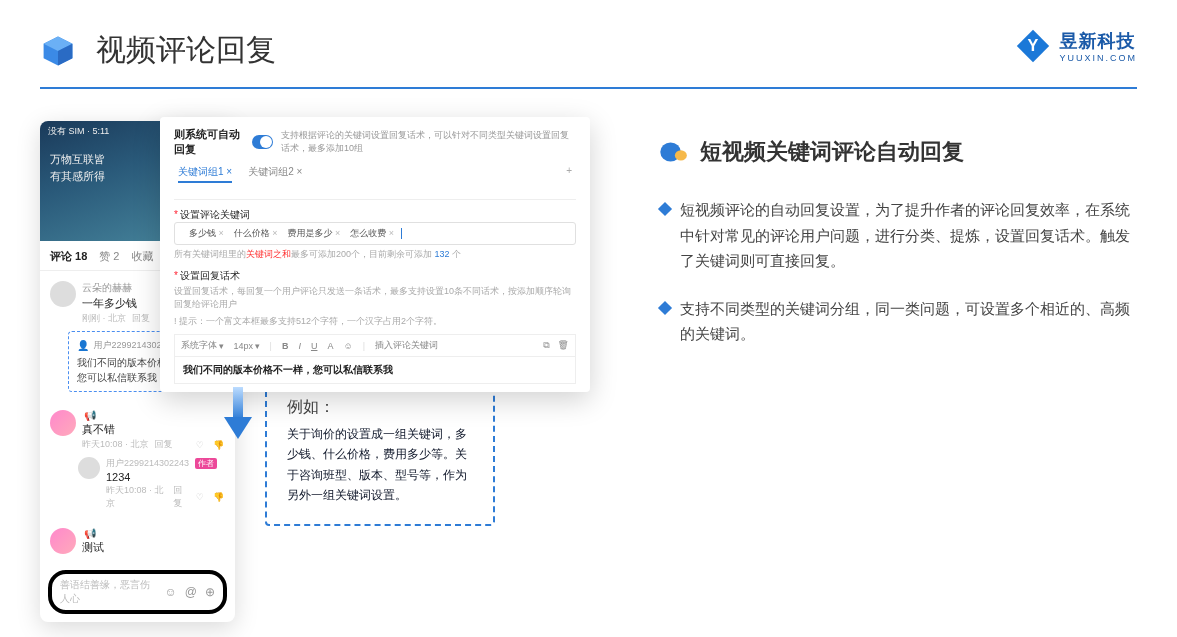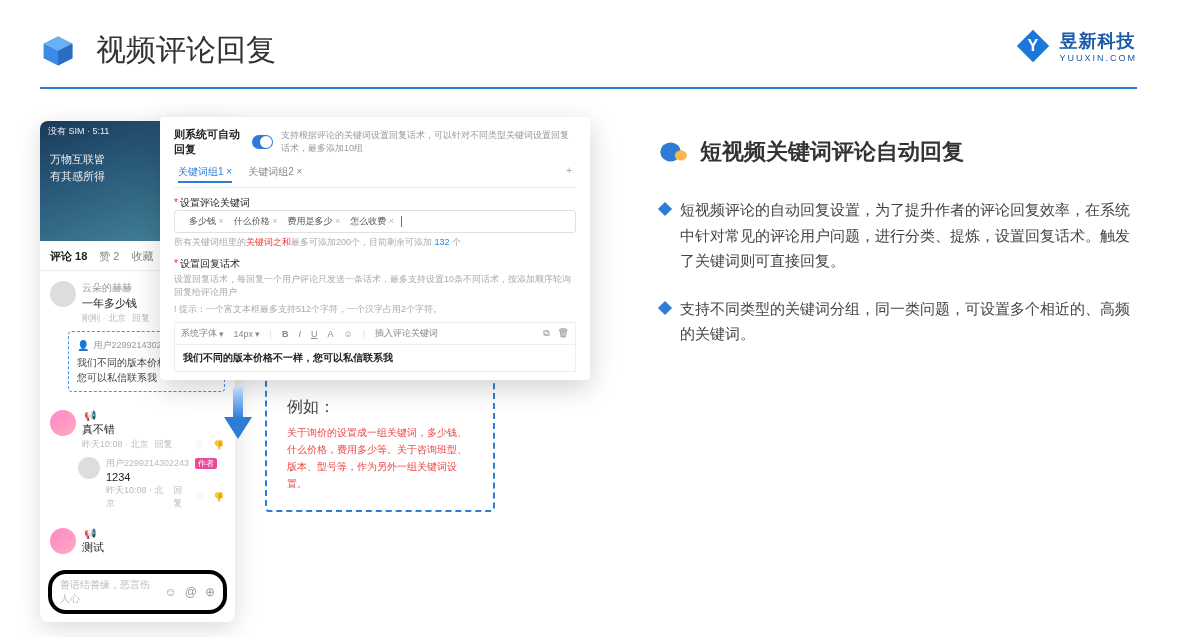--- a/index.html
+++ b/index.html
@@ -48,21 +48,21 @@
 .input-bar .ph { flex: 1; font-size: 10px; color: #bbb; }
 .input-bar .ic { color: #999; font-size: 12px; }
 
 
 .settings { position: absolute; top: 0; left: 120px; width: 430px; background: #fff; border-radius: 4px; box-shadow: 0 8px 28px rgba(0,0,0,.18); padding: 10px 14px 8px; z-index: 2; font-size: 10px; color: #666; }
 .set-top { display: flex; align-items: center; gap: 8px; margin-bottom: 8px; }
 .set-top .lbl { color: #222; font-weight: 600; font-size: 11px; }
 .switch { width: 26px; height: 14px; border-radius: 7px; background: #2e7cd6; position: relative; }
 .switch::after { content: ""; position: absolute; right: 1px; top: 1px; width: 12px; height: 12px; background: #fff; border-radius: 50%; }
 .set-top .desc { font-size: 9px; color: #999; }
-.set-tabs { display: flex; gap: 16px; border-bottom: 1px solid #eee; padding: 0 4px 4px; font-size: 10px; }
+.set-tabs { display: flex; gap: 16px; border-bottom: 1px solid #eee; padding: 0 4px 16px; font-size: 10px; }
 .set-tabs .t { color: #888; padding-bottom: 2px; }
 .set-tabs .t.active { color: #2e7cd6; border-bottom: 2px solid #2e7cd6; }
 .set-tabs .plus { margin-left: auto; color: #aaa; }
 .sec { margin-top: 8px; }
 .sec-title { font-size: 10px; color: #222; }
 .sec-title::before { content: "*"; color: #f23; margin-right: 2px; }
 .sec-desc { font-size: 9px; color: #aaa; margin: 2px 0 4px; }
 .kw-input { border: 1px solid #e0e0e0; border-radius: 3px; padding: 3px 11px; display: flex; flex-wrap: wrap; gap: 4px; align-items: center; }
 .tag { font-size: 9px; color: #555; padding: 1px 3px; }
 .tag::after { content: " ×"; color: #bbb; }
@@ -75,21 +75,21 @@
 .toolbar .sep { color: #ddd; }
 .toolbar .right { margin-left: auto; display: flex; gap: 8px; }
 .editor { border: 1px solid #eee; border-top: none; padding: 6px 8px; font-size: 10px; color: #222; font-weight: 600; }
 
 
 .arrow { position: absolute; top: 270px; left: 180px; z-index: 3; }
 
 
 .example { position: absolute; top: 260px; left: 225px; width: 230px; border: 2px dashed #2e7cd6; border-radius: 4px; padding: 18px 20px; z-index: 0; }
 .ex-title { font-size: 16px; color: #444; margin-bottom: 6px; }
-.ex-body { font-size: 10px; color: #ef4444; line-height: 1.7; }
+.ex-body { font-size: 12px; color: #0f172a; line-height: 1.7; }
 
 
 .sec-heading { display: flex; align-items: center; gap: 12px; margin-bottom: 30px; }
 .blob { width: 28px; height: 24px; position: relative; }
 .sec-heading h2 { font-size: 22px; font-weight: 600; color: #333; }
 .bullet { display: flex; gap: 10px; margin-bottom: 22px; font-size: 15px; color: #444; line-height: 1.7; }
 .bullet .dia { width: 10px; height: 10px; background: #2e7cd6; transform: rotate(45deg); flex-shrink: 0; margin-top: 7px; }
 </style>
 </head>
 <body>

